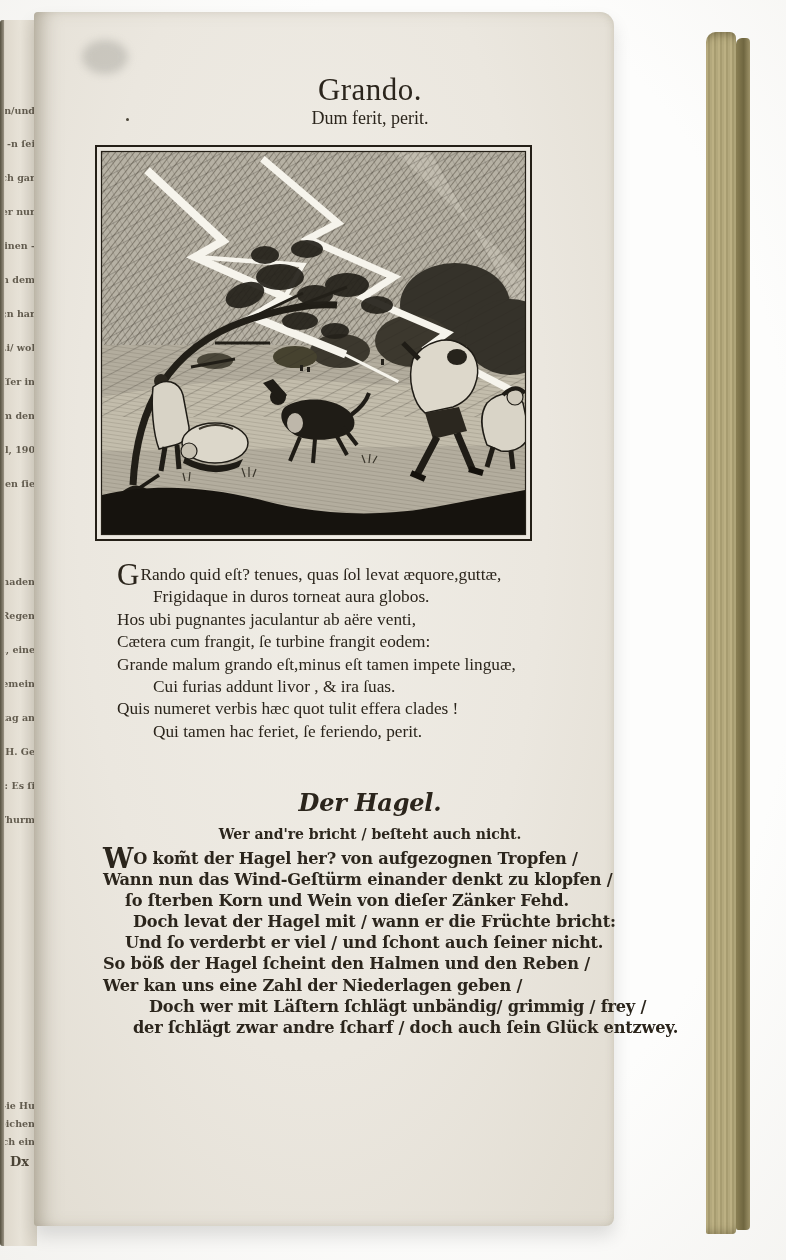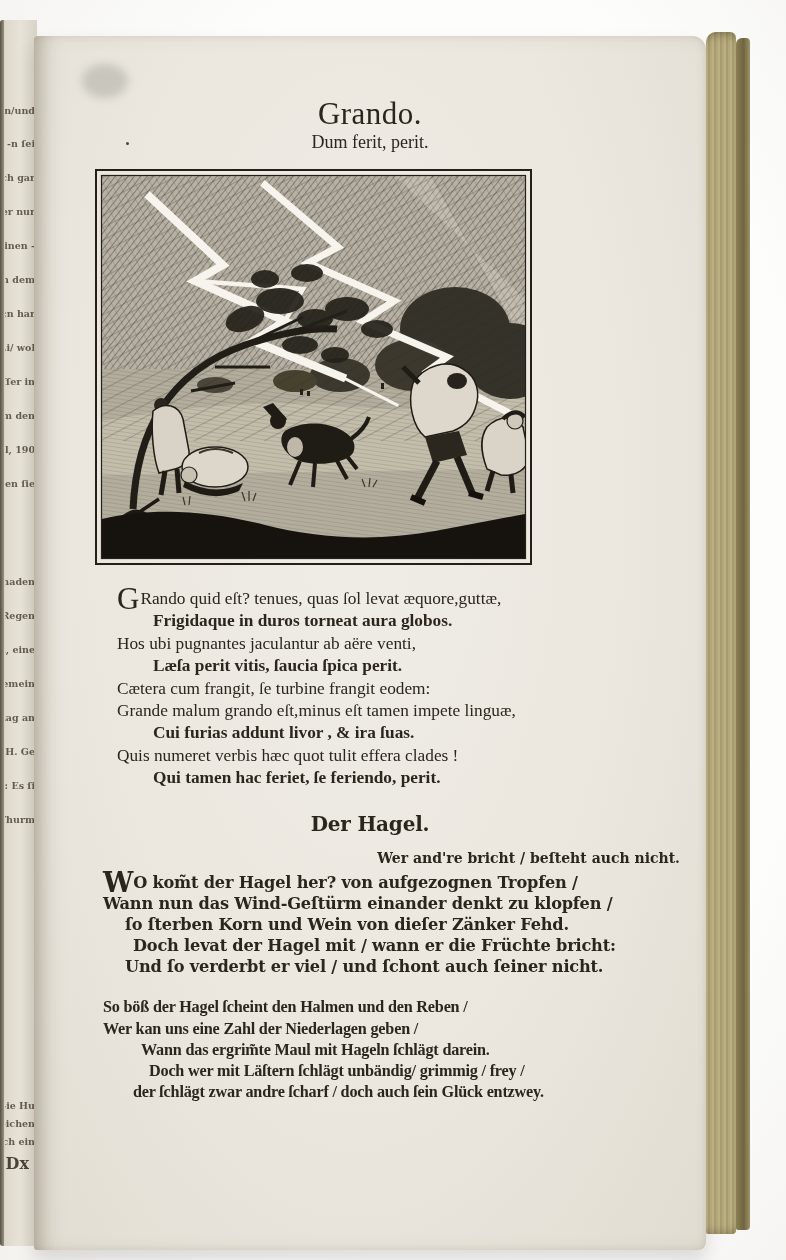--- a/index.html
+++ b/index.html
@@ -9,24 +9,24 @@
 
   
   .sliver{position:absolute;left:0;top:20px;width:37px;height:1226px;
           background:linear-gradient(90deg,#b8b2a5 0,#ded8cc 14%,#e8e3d8 55%,#d9d3c6 100%);
           border-radius:3px 0 0 3px;overflow:hidden;}
   .sliver::before{content:"";position:absolute;left:0;top:0;width:4px;height:100%;
           background:linear-gradient(90deg,#55503f,#9a9384);}
   .frag{position:absolute;right:2px;width:30px;overflow:hidden;white-space:nowrap;
         direction:rtl;text-align:right;font-family:"DejaVu Serif",serif;font-weight:bold;
         font-size:9.5px;color:#433c2e;opacity:.8;filter:blur(.3px);}
-  .frag.sig{font-size:16px;right:8px;opacity:.95;}
-
-  
-  .page{position:absolute;left:34px;top:36px;width:672px;height:1214px;
+  .frag.sig{font-size:13px;right:8px;opacity:.95;}
+
+  
+  .page{position:absolute;left:34px;top:12px;width:580px;height:1214px;
         background:radial-gradient(ellipse at 48% 38%, #f0ede6 0%, #ebe7df 55%, #e1dcd1 100%);
         border-radius:4px 14px 8px 3px;
         box-shadow:inset 16px 0 22px -12px rgba(95,85,60,.5),
                    inset -4px 0 8px -4px rgba(120,110,85,.25),
                    0 10px 18px rgba(0,0,0,.12);}
   .smudge{position:absolute;left:48px;top:28px;width:46px;height:34px;border-radius:50%;
           background:rgba(120,118,112,.28);filter:blur(4px);}
   .speck{position:absolute;left:92px;top:106px;width:3px;height:3px;border-radius:50%;
          background:#4c463a;}
 
@@ -34,30 +34,30 @@
   .pgtitle{top:60px;font-size:31px;letter-spacing:.5px;}
   .pgsub{top:96px;font-size:18px;}
 
   
   .plate{position:absolute;left:61px;top:133px;width:437px;height:396px;}
 
   
   .latin{position:absolute;left:83px;top:552px;width:560px;
          font-size:17.3px;line-height:22.4px;}
   .latin .ln{white-space:nowrap;}
-  .L1{padding-left:36px;font-weight:bold;}
+  .L1{padding-left:36px;}
   .dropcap{font-size:31px;line-height:18px;vertical-align:-5px;letter-spacing:1px;}
 
   .fraktur{font-family:"DejaVu Serif",serif;font-weight:bold;letter-spacing:-.2px;}
-  .gheading{top:776px;font-size:20px;}
-  .gmotto{top:814px;font-size:14px;letter-spacing:0;text-align:right;}
+  .gheading{top:776px;font-size:24px;font-style:italic;}
+  .gmotto{top:814px;font-size:14px;letter-spacing:0;}
   .german{position:absolute;left:69px;top:836px;width:590px;
           font-size:16.2px;line-height:21.1px;}
   .german .ln{white-space:nowrap;}
-  .german .stanza2{margin-top:20px;font-family:Liberation Serif, serif;}
+  .german .stanza2{margin-top:0;}
   .gdrop{font-size:27px;line-height:16px;vertical-align:-4px;}
   .g1{padding-left:22px;} .g2{padding-left:30px;} .g3{padding-left:38px;} .g4{padding-left:46px;}
 
   
   .fore{position:absolute;left:706px;top:32px;width:30px;height:1202px;
         background:repeating-linear-gradient(90deg,#bcb083 0 2px,#a79c70 2px 4px,#b3a87c 4px 6px);
         border-radius:10px 6px 4px 2px;
         box-shadow:inset 0 10px 10px -8px rgba(80,70,40,.6), inset 0 -8px 8px -6px rgba(80,70,40,.4);}
   .cover{position:absolute;left:736px;top:38px;width:14px;height:1192px;
          background:linear-gradient(90deg,#8a7f54,#6f6640 55%,#9d9268);
@@ -228,21 +228,20 @@
       </g>
 
       <rect x="1" y="1" width="435" height="394" fill="none" stroke="#241f17" stroke-width="2"></rect>
       <rect x="6.5" y="6.5" width="424" height="383" fill="none" stroke="#241f17" stroke-width="1.2"></rect>
     </svg>
 
     <div class="latin">
       <div class="ln"><span class="dropcap">G</span><span>Rando quid eſt? tenues, quas ſol levat æquore,guttæ,</span></div>
       <div class="ln L1">Frigidaque in duros torneat aura globos.</div>
       <div class="ln">Hos ubi pugnantes jaculantur ab aëre venti,</div>
-      <div class="ln L1">Læſa perit vitis, ſaucia ſpica perit.</div>
       <div class="ln">Cætera cum frangit, ſe turbine frangit eodem:</div>
       <div class="ln">Grande malum grando eſt,minus eſt tamen impete linguæ,</div>
       <div class="ln L1">Cui furias addunt livor , &amp; ira ſuas.</div>
       <div class="ln">Quis numeret verbis hæc quot tulit effera clades !</div>
       <div class="ln L1">Qui tamen hac feriet, ſe feriendo, perit.</div>
     </div>
 
     <div class="colcenter gheading fraktur">Der Hagel.</div>
     <div class="colcenter gmotto fraktur">Wer and're bricht / beſteht auch nicht.</div>
 
@@ -250,21 +249,20 @@
       <div class="stanza1">
         <div class="ln"><span class="gdrop">W</span><span>O kom̃t der Hagel her? von aufgezognen Tropfen /</span></div>
         <div class="ln">Wann nun das Wind-Geſtürm einander denkt zu klopfen /</div>
         <div class="ln g1">ſo ſterben Korn und Wein von dieſer Zänker Fehd.</div>
         <div class="ln g2">Doch levat der Hagel mit / wann er die Früchte bricht:</div>
         <div class="ln g1">Und ſo verderbt er viel / und ſchont auch ſeiner nicht.</div>
       </div>
       <div class="stanza2">
         <div class="ln">So böß der Hagel ſcheint den Halmen und den Reben /</div>
         <div class="ln">Wer kan uns eine Zahl der Niederlagen geben /</div>
-        <div class="ln g3">Wann das ergrim̃te Maul mit Hageln ſchlägt darein.</div>
         <div class="ln g4">Doch wer mit Läſtern ſchlägt unbändig/ grimmig / frey /</div>
         <div class="ln g2">der ſchlägt zwar andre ſcharf / doch auch ſein Glück entzwey.</div>
       </div>
     </div>
   </div>
 
   <div class="fore"></div>
   <div class="cover"></div>
 </div>
 

